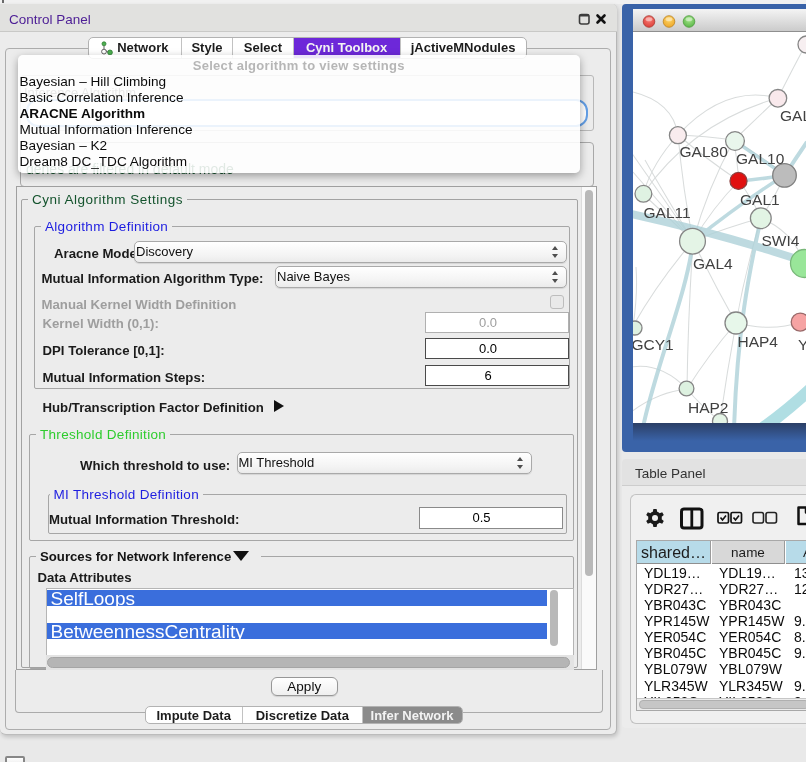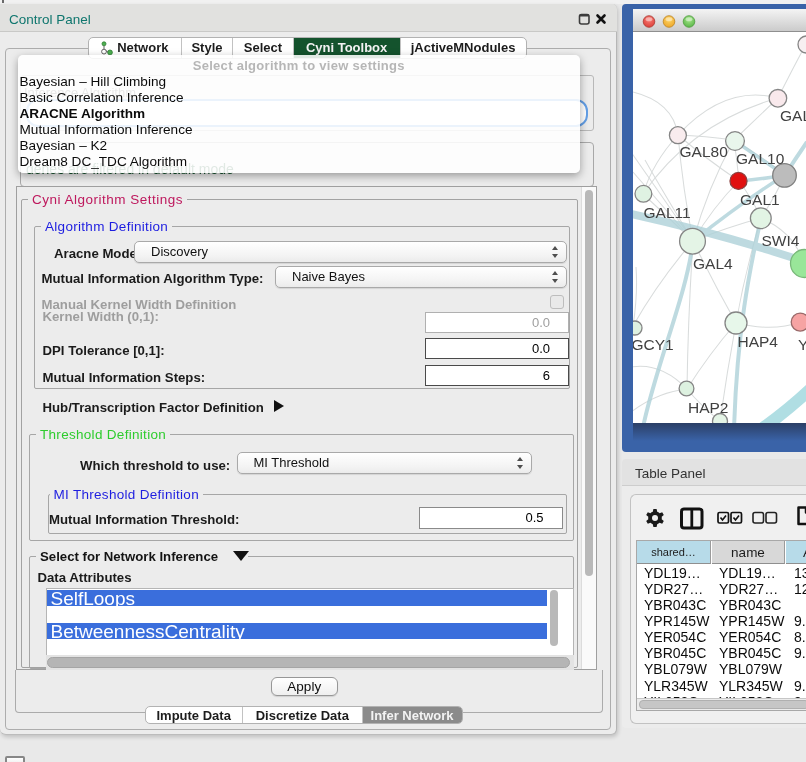--- a/index.html
+++ b/index.html
@@ -1,42 +1,42 @@
 <!DOCTYPE html>
 <html><head>
 <meta charset="utf-8">
 <style>
 *{margin:0;padding:0;box-sizing:border-box}
 html,body{width:806px;height:762px;overflow:hidden}
 body{position:relative;background:#e9e9e9;font-family:"Liberation Sans",sans-serif;-webkit-font-smoothing:antialiased}
 .abs{position:absolute}
 .lbl{position:absolute;font-weight:bold;font-size:13.2px;color:#1b1b1b;white-space:nowrap}
 .dis{color:#9e9e9e}
-.combo{position:absolute;height:22px;border:1px solid #a9a9a9;border-radius:5px;background:linear-gradient(#ffffff,#f3f3f3 70%,#ebebeb);font-size:13px;line-height:20px;padding-left:16px;color:#111;box-shadow:0 1px 1px rgba(0,0,0,0.10)}
+.combo{position:absolute;height:22px;border:1px solid #a9a9a9;border-radius:5px;background:linear-gradient(#ffffff,#f3f3f3 70%,#ebebeb);font-size:13px;line-height:20px;padding-left:1px;color:#111;box-shadow:0 1px 1px rgba(0,0,0,0.10)}
 .tri-u{position:absolute;width:0;height:0;border-left:3.5px solid transparent;border-right:3.5px solid transparent;border-bottom:4.5px solid #4e4e4e;top:4px;right:8px}
 .tri-d{position:absolute;width:0;height:0;border-left:3.5px solid transparent;border-right:3.5px solid transparent;border-top:4.5px solid #4e4e4e;top:12px;right:8px}
-.fld{position:absolute;background:#fff;border:1px solid #4a4a4a;font-size:13px;text-align:right;padding-right:18px;color:#000}
+.fld{position:absolute;background:#fff;border:1px solid #4a4a4a;font-size:13px;text-align:center;padding-right:18px;color:#000}
 .grp{position:absolute;border:1px solid #9f9f9f;border-radius:2px}
 .leg{position:absolute;top:-8px;left:6px;background:#ececec;padding:0 4px;font-size:13.5px;letter-spacing:0.3px;white-space:nowrap;line-height:15px}
 .seg{position:absolute;display:flex;background:#fff;border:1px solid #b2b2b2;border-radius:5px;overflow:hidden}
 .seg div{font-size:13px;font-weight:bold;color:#1c1c1c;text-align:center;border-left:1px solid #c2c2c2;display:flex;align-items:center;justify-content:center}
 .seg div:first-child{border-left:none}
-.seg div.on{background:#14532d;color:#f3f3f3}
+.seg div.on{background:#6d28d9;color:#f3f3f3}
 .pit{position:absolute;left:3px;font-size:19px;color:#101010;white-space:nowrap;line-height:16px}
 </style>
 </head>
 <body>
 
 <div class="abs" style="left:0;top:0;width:806px;height:4px;background:#f1f1f1"></div>
 <div class="abs" style="left:2px;top:0;width:2px;height:3px;background:#6a6a6a"></div>
 
 <div class="abs" style="left:0;top:4px;width:617px;height:731px;background:#ececec;border-right:1px solid #b6b6b6;border-bottom:1px solid #bcbcbc;border-radius:0 5px 6px 6px;box-shadow:1px 2px 4px rgba(0,0,0,0.18)"></div>
 
 <div class="abs" style="left:0;top:4px;width:617px;height:28px;background:#e1e1df;border-bottom:1px solid #c9c9c7;border-radius:0 5px 0 0"></div>
-<div class="abs" style="left:9px;top:12px;font-size:13.5px;color:#0f766e">Control Panel</div>
+<div class="abs" style="left:9px;top:12px;font-size:13.5px;color:#4c1d95">Control Panel</div>
 
 <svg class="abs" style="left:576px;top:12px" width="34" height="14" viewBox="0 0 34 14">
 <rect x="3.5" y="2.5" width="9.5" height="9.5" rx="2" fill="none" stroke="#3c3c3c" stroke-width="1.6"></rect>
 <rect x="3.5" y="2" width="9.5" height="2.6" rx="1.2" fill="#3c3c3c"></rect>
 <path d="M21.5 3.5 L28.5 10.5 M28.5 3.5 L21.5 10.5" stroke="#111" stroke-width="2.6" stroke-linecap="round"></path>
 </svg>
 
 <div class="abs" style="left:5px;top:48px;width:606px;height:682px;border:1px solid #adadad;border-radius:4px"></div>
 
 <div class="abs" style="left:20px;top:75px;width:574px;height:56px;border:1px solid #b8b8b8;border-radius:3px"></div>
@@ -57,33 +57,33 @@
 <div class="on" style="width:107.5px">Cyni Toolbox</div>
 <div style="width:126.5px">jActiveMNodules</div>
 </div>
 
 <div class="abs" style="left:16px;top:186px;width:581px;height:484px;border:1px solid #9f9f9f;background:#ececec"></div>
 
 <div class="abs" style="left:581px;top:187px;width:15px;height:482px;background:#fafafa;border-left:1px solid #dcdcdc"></div>
 <div class="abs" style="left:584.5px;top:190px;width:8px;height:386px;background:#b9b9b9;border-radius:4px"></div>
 
 <div class="grp" style="left:21px;top:199px;width:557px;height:469px;border-color:#a2a2a2">
-    <span class="leg" style="color:#be185d;letter-spacing:0.5px">Cyni Algorithm Settings</span>
+    <span class="leg" style="color:#14532d;letter-spacing:0.5px">Cyni Algorithm Settings</span>
   </div>
 
 <div class="grp" style="left:34px;top:226px;width:536px;height:163px;border-color:#a6a6a6">
     <span class="leg" style="color:#1d1de0">Algorithm Definition</span>
   </div>
 <div class="lbl" style="left:54px;top:246px">Aracne Mode:</div>
 <div class="combo" style="left:134px;top:241px;width:433px">Discovery<span class="tri-u"></span><span class="tri-d"></span></div>
 <div class="lbl" style="left:41.5px;top:271px">Mutual Information Algorithm Type:</div>
 <div class="combo" style="left:275px;top:266px;width:292px">Naive Bayes<span class="tri-u"></span><span class="tri-d"></span></div>
 <div class="lbl dis" style="left:41.5px;top:297px">Manual Kernel Width Definition</div>
 <div class="abs" style="left:550px;top:295px;width:13.5px;height:13.5px;background:#e9e9e9;border:1px solid #bdbdbd;border-radius:3px"></div>
-<div class="lbl dis" style="left:42.5px;top:309px">Kernel Width (0,1):</div>
+<div class="lbl dis" style="left:42.5px;top:316px">Kernel Width (0,1):</div>
 <div class="fld" style="left:425px;top:312px;width:144px;height:21px;border-color:#b0b0b0;color:#9e9e9e;line-height:19px">0.0</div>
 <div class="lbl" style="left:42.5px;top:342.5px">DPI Tolerance [0,1]:</div>
 <div class="fld" style="left:425px;top:338px;width:144px;height:21px;line-height:19px">0.0</div>
 <div class="lbl" style="left:42.5px;top:369.5px">Mutual Information Steps:</div>
 <div class="fld" style="left:425px;top:365px;width:144px;height:21px;line-height:19px">6</div>
 
 <div class="lbl" style="left:42.5px;top:400px">Hub/Transcription Factor Definition</div>
 <div class="abs" style="left:274px;top:400px;width:0;height:0;border-top:6px solid transparent;border-bottom:6px solid transparent;border-left:10.5px solid #111"></div>
 
 <div class="grp" style="left:29px;top:434px;width:545px;height:107px;border-color:#a6a6a6">
@@ -92,21 +92,21 @@
 <div class="lbl" style="left:80px;top:458px">Which threshold to use:</div>
 <div class="combo" style="left:236.5px;top:452px;width:295px">MI Threshold<span class="tri-u"></span><span class="tri-d"></span></div>
 
 <div class="grp" style="left:47.5px;top:494px;width:519px;height:40px;border-color:#a6a6a6">
     <span class="leg" style="color:#1d1de0;left:1px">MI Threshold Definition</span>
   </div>
 <div class="lbl" style="left:49px;top:512px">Mutual Information Threshold:</div>
 <div class="fld" style="left:418.5px;top:507px;width:144px;height:22px;border-color:#8a8a8a;line-height:20px">0.5</div>
 
 <div class="grp" style="left:29px;top:555.5px;width:545px;height:113px;border-color:#a6a6a6">
-    <span class="leg" style="color:#141414;font-weight:bold;font-size:13.2px;letter-spacing:0;padding-right:30px">Select for Network Inference</span>
+    <span class="leg" style="color:#141414;font-weight:bold;font-size:13.2px;letter-spacing:0;padding-right:30px">Sources for Network Inference</span>
   </div>
 <div class="abs" style="left:233px;top:551px;width:0;height:0;border-left:8.75px solid transparent;border-right:8.75px solid transparent;border-top:10px solid #111;z-index:3"></div>
 <div class="lbl" style="left:37.5px;top:569.5px">Data Attributes</div>
 
 <div class="abs" style="left:46px;top:588px;width:527.5px;height:68px;background:#fff;border:1px solid #b5b5b5;overflow:hidden">
   <div style="position:absolute;left:0;top:1px;width:500px;height:16.3px;background:#3a6edc">
       <span class="pit" style="left:3.5px;color:#fff;top:1px">SelfLoops</span>
     </div>
   <div style="position:absolute;left:0;top:33.6px;width:500px;height:16.3px;background:#3a6edc">
       <span class="pit" style="left:3.5px;color:#fff;top:1px">BetweennessCentrality</span>
@@ -267,21 +267,21 @@
 <path d="M90.5 23.5 l2 2.5 3.5 -4.5 M103.5 23.5 l2 2.5 3.5 -4.5" fill="none" stroke="#111" stroke-width="1.6"></path>
 <g fill="none" stroke="#222" stroke-width="1.6">
 <rect x="123" y="18.5" width="10.5" height="10.5" rx="2"></rect>
 <rect x="136" y="18.5" width="10.5" height="10.5" rx="2"></rect>
 </g>
 <path d="M168.5 13.5 h8 l4 4.5 v12 h-12 z M176 13.5 v5 h5" fill="none" stroke="#111" stroke-width="2.5" stroke-linejoin="round"></path>
 </svg>
 
 <div class="abs" style="left:636px;top:540px;width:170px;height:170.5px;background:#fff;border:1px solid #a8a8a8;border-right:none;overflow:hidden">
 
-  <div style="position:absolute;left:0;top:0;width:74px;height:23px;background:#b7dbe9;border-right:1px solid #9b9b9b;border-bottom:1px solid #8f8f8f;font-size:11px;color:#1c1c1c;text-align:center;line-height:23px">shared…</div>
+  <div style="position:absolute;left:0;top:0;width:74px;height:23px;background:#b7dbe9;border-right:1px solid #9b9b9b;border-bottom:1px solid #8f8f8f;font-size:16px;color:#1c1c1c;text-align:center;line-height:23px">shared…</div>
   <div style="position:absolute;left:75px;top:0;width:73px;height:23px;background:#d8d8d8;border-right:1px solid #9b9b9b;border-bottom:1px solid #8f8f8f;font-size:13.5px;color:#1c1c1c;text-align:center;line-height:23px">name</div>
   <div style="position:absolute;left:149px;top:0;width:21px;height:23px;background:#b7dbe9;border-bottom:1px solid #8f8f8f;font-size:13.5px;color:#1c1c1c;line-height:23px;padding-left:17px">A</div>
 
   <div style="position:absolute;left:0;top:23.5px;width:170px;font-size:14px;color:#0c0c0c;line-height:16.15px">
     <div>
         <span style="position:absolute;left:7px">YDL19…</span>
         <span style="position:absolute;left:82px">YDL19…</span>
         <span style="position:absolute;left:157px">13</span>
       </div>
     <div style="position:absolute;top:16.15px;width:170px">

